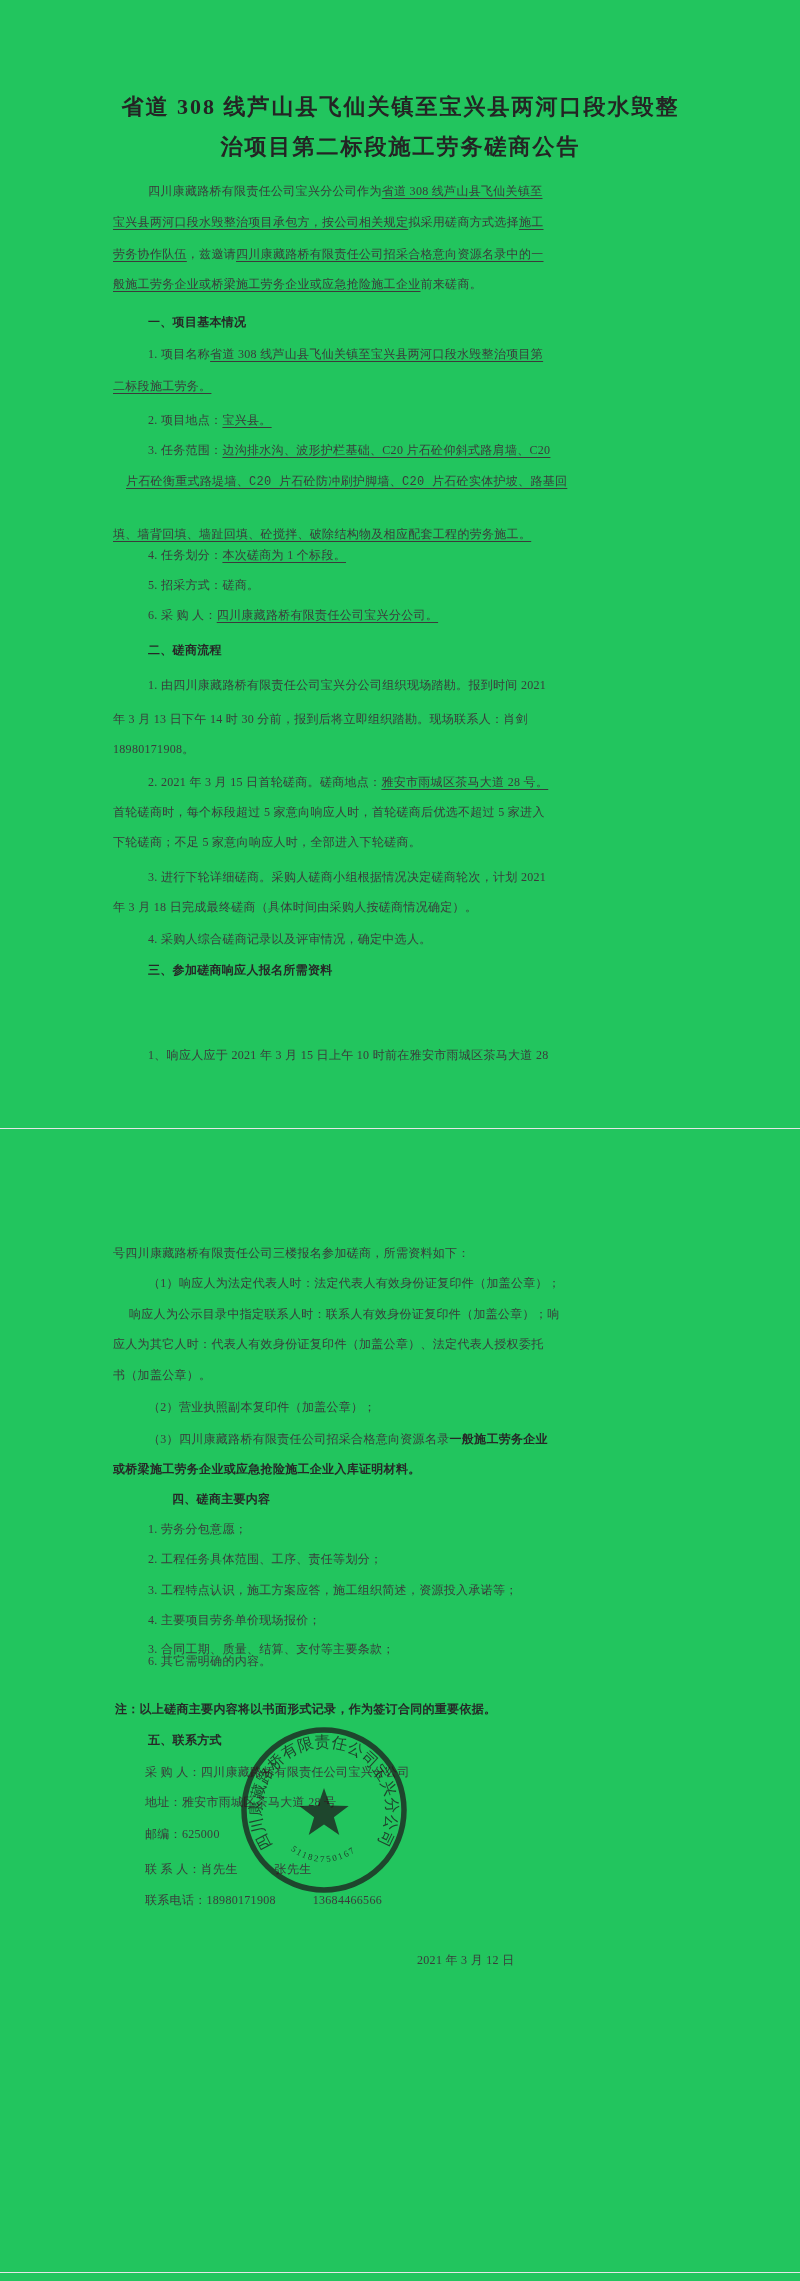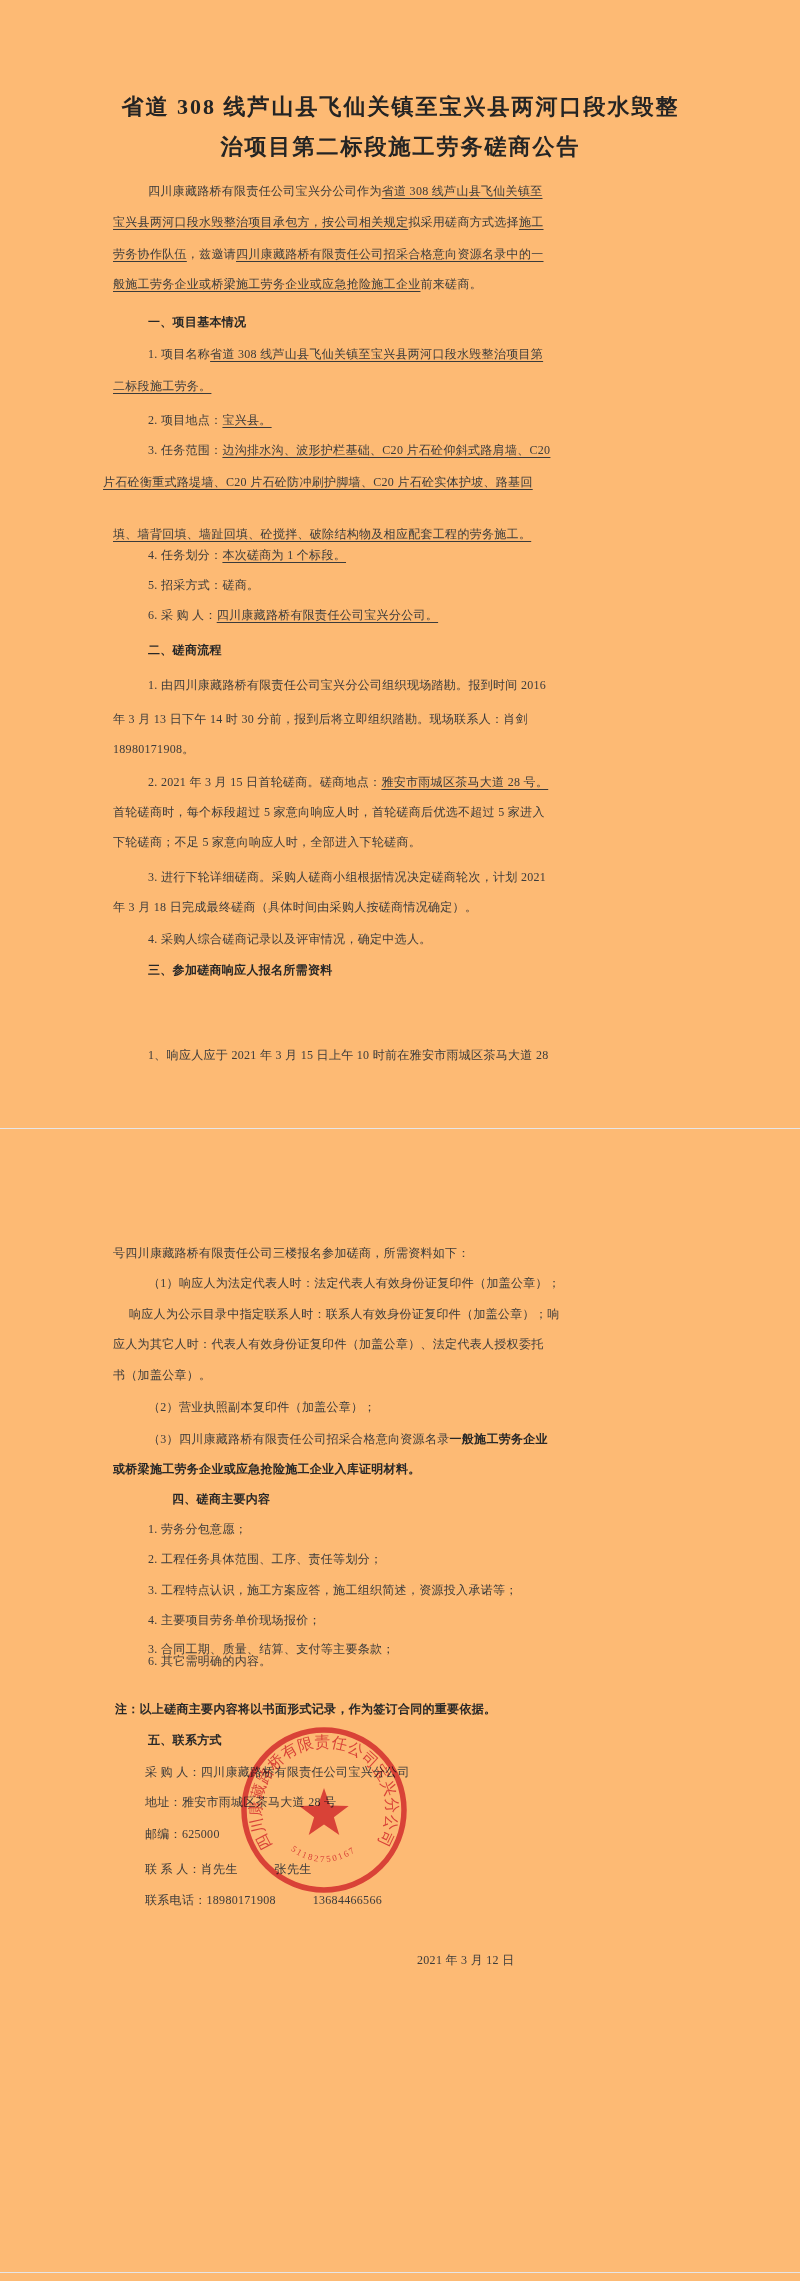--- a/index.html
+++ b/index.html
@@ -1,21 +1,21 @@
 <!DOCTYPE html>
 <html><head>
 <meta charset="utf-8">
 <style>
   html,body{margin:0;padding:0;}
   body{
     width:800px;height:2281px;position:relative;background:#fdfdfd;
     font-family:"Liberation Serif","DejaVu Serif",serif;
     color:#3b3b3b;
   }
-  .page{position:absolute;left:0;top:0;width:800px;height:2281px;background:#fdba74;overflow:hidden;}
+  .page{position:absolute;left:0;top:0;width:800px;height:2281px;background:#22c55e;overflow:hidden;}
   .tline{position:absolute;white-space:pre;font-size:12px;letter-spacing:0.3px;line-height:1.25;}
   .tline .u{text-decoration:underline;text-underline-offset:3px;text-decoration-thickness:1px;}
   .tline .b{font-weight:bold;color:#272727;}
   .tline.bold{font-weight:bold;color:#272727;}
   .tline.title{font-size:22px;letter-spacing:2px;font-weight:bold;color:#242424;text-align:center;}
   .sep{position:absolute;left:0;width:800px;height:1px;background:#e6e6e8;}
   .seal{position:absolute;left:224px;top:1710px;width:200px;height:200px;mix-blend-mode:multiply;opacity:0.9;}
   .seal text{font-family:"Liberation Serif","DejaVu Serif",serif;}
 </style>
 </head>
@@ -28,27 +28,27 @@
       <div class="tline title" style="top: 133px; left: 113px; width: 575px;"><span>治项目第二标段施工劳务磋商公告</span></div>
       <div class="tline" style="top: 184px; left: 148px;"><span>四川康藏路桥有限责任公司宝兴分公司作为</span><span class="u">省道 308 线芦山县飞仙关镇至</span></div>
       <div class="tline" style="top: 215px; left: 113px;"><span class="u">宝兴县两河口段水毁整治项目承包方，按公司相关规定</span><span>拟采用磋商方式选择</span><span class="u">施工</span></div>
       <div class="tline" style="top: 247px; left: 113px;"><span class="u">劳务协作队伍</span><span>，兹邀请</span><span class="u">四川康藏路桥有限责任公司招采合格意向资源名录中的一</span></div>
       <div class="tline" style="top: 277px; left: 113px;"><span class="u">般施工劳务企业或桥梁施工劳务企业或应急抢险施工企业</span><span>前来磋商。</span></div>
       <div class="tline bold" style="top: 315px; left: 148px;"><span>一、项目基本情况</span></div>
       <div class="tline" style="top: 347px; left: 148px;"><span>1. 项目名称</span><span class="u">省道 308 线芦山县飞仙关镇至宝兴县两河口段水毁整治项目第</span></div>
       <div class="tline" style="top: 379px; left: 113px;"><span class="u">二标段施工劳务。</span></div>
       <div class="tline" style="top: 413px; left: 148px;"><span>2. 项目地点：</span><span class="u">宝兴县。</span></div>
       <div class="tline" style="top: 443px; left: 148px;"><span>3. 任务范围：</span><span class="u">边沟排水沟、波形护栏基础、C20 片石砼仰斜式路肩墙、C20</span></div>
-      <div class="tline" style="top: 475px; left: 103px;"><span class="u">片石砼衡重式路堤墙、C20 片石砼防冲刷护脚墙、C20 片石砼实体护坡、路基回</span></div>
+      <div class="tline" style="top: 475px; left: 126px; font-family: Liberation Mono, monospace;"><span class="u">片石砼衡重式路堤墙、C20 片石砼防冲刷护脚墙、C20 片石砼实体护坡、路基回</span></div>
       <div class="tline" style="top: 527px; left: 113px;"><span class="u">填、墙背回填、墙趾回填、砼搅拌、破除结构物及相应配套工程的劳务施工。</span></div>
       <div class="tline" style="top: 548px; left: 148px;"><span>4. 任务划分：</span><span class="u">本次磋商为 1 个标段。</span></div>
       <div class="tline" style="top: 578px; left: 148px;"><span>5. 招采方式：磋商。</span></div>
       <div class="tline" style="top: 608px; left: 148px;"><span>6. 采 购 人：</span><span class="u">四川康藏路桥有限责任公司宝兴分公司。</span></div>
       <div class="tline bold" style="top: 643px; left: 148px;"><span>二、磋商流程</span></div>
-      <div class="tline" style="top: 678px; left: 148px;"><span>1. 由四川康藏路桥有限责任公司宝兴分公司组织现场踏勘。报到时间 2016</span></div>
+      <div class="tline" style="top: 678px; left: 148px;"><span>1. 由四川康藏路桥有限责任公司宝兴分公司组织现场踏勘。报到时间 2021</span></div>
       <div class="tline" style="top: 712px; left: 113px;"><span>年 3 月 13 日下午 14 时 30 分前，报到后将立即组织踏勘。现场联系人：肖剑</span></div>
       <div class="tline" style="top: 742px; left: 113px;"><span>18980171908。</span></div>
       <div class="tline" style="top: 775px; left: 148px;"><span>2. 2021 年 3 月 15 日首轮磋商。磋商地点：</span><span class="u">雅安市雨城区茶马大道 28 号。</span></div>
       <div class="tline" style="top: 805px; left: 113px;"><span>首轮磋商时，每个标段超过 5 家意向响应人时，首轮磋商后优选不超过 5 家进入</span></div>
       <div class="tline" style="top: 835px; left: 113px;"><span>下轮磋商；不足 5 家意向响应人时，全部进入下轮磋商。</span></div>
       <div class="tline" style="top: 870px; left: 148px;"><span>3. 进行下轮详细磋商。采购人磋商小组根据情况决定磋商轮次，计划 2021</span></div>
       <div class="tline" style="top: 900px; left: 113px;"><span>年 3 月 18 日完成最终磋商（具体时间由采购人按磋商情况确定）。</span></div>
       <div class="tline" style="top: 932px; left: 148px;"><span>4. 采购人综合磋商记录以及评审情况，确定中选人。</span></div>
       <div class="tline bold" style="top: 963px; left: 148px;"><span>三、参加磋商响应人报名所需资料</span></div>
       <div class="tline" style="top: 1048px; left: 148px;"><span>1、响应人应于 2021 年 3 月 15 日上午 10 时前在雅安市雨城区茶马大道 28</span></div>

